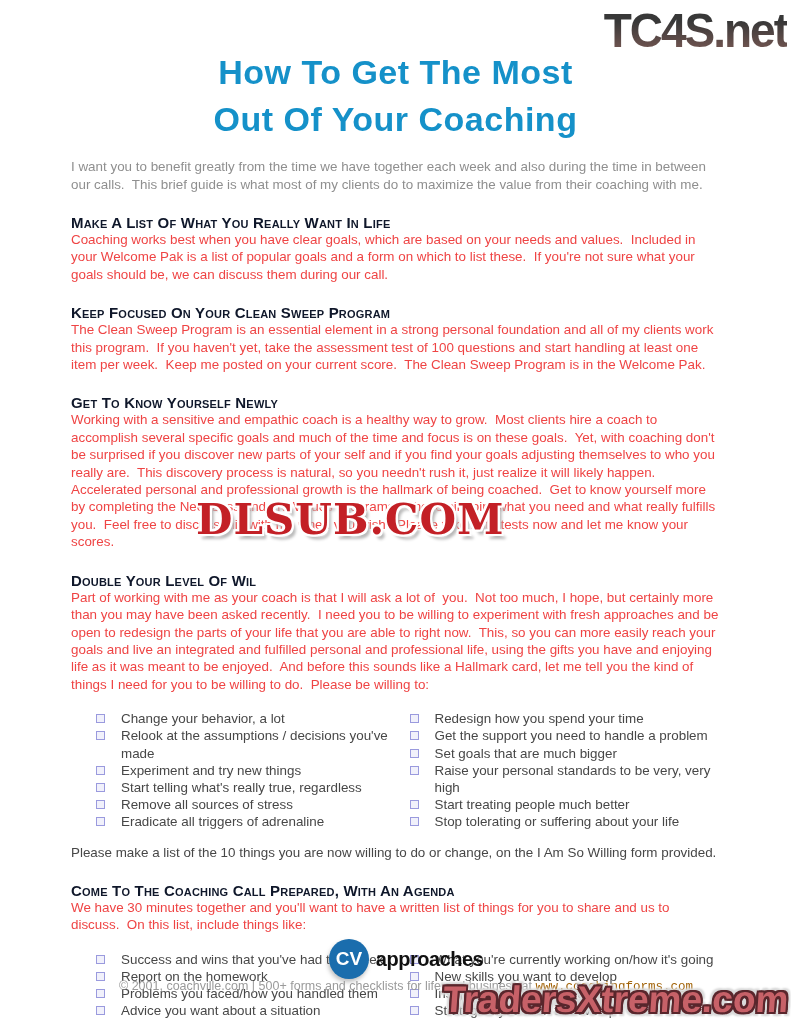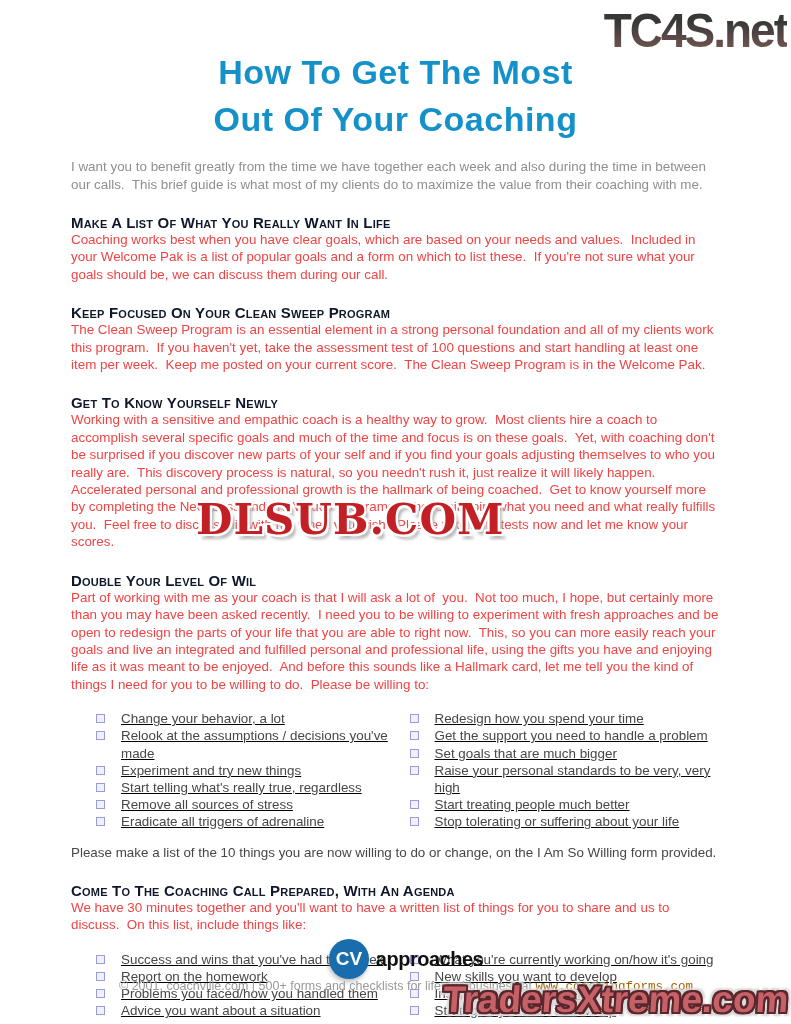--- a/index.html
+++ b/index.html
@@ -99,21 +99,20 @@
     font-size: 13.4px;
     line-height: 17.4px;
     white-space: pre-wrap;
   }
 
   
   .checklist {
     display: flex;
     margin: 17px 0 13px 0;
     padding-left: 25px;
-    text-decoration: underline;
   }
   .check-col { width: 330px; }
   .check-col + .check-col { margin-left: 3px; }
   .check-item {
     display: flex;
     align-items: flex-start;
     color: #474747;
     font-size: 13.4px;
     line-height: 17.2px;
   }

